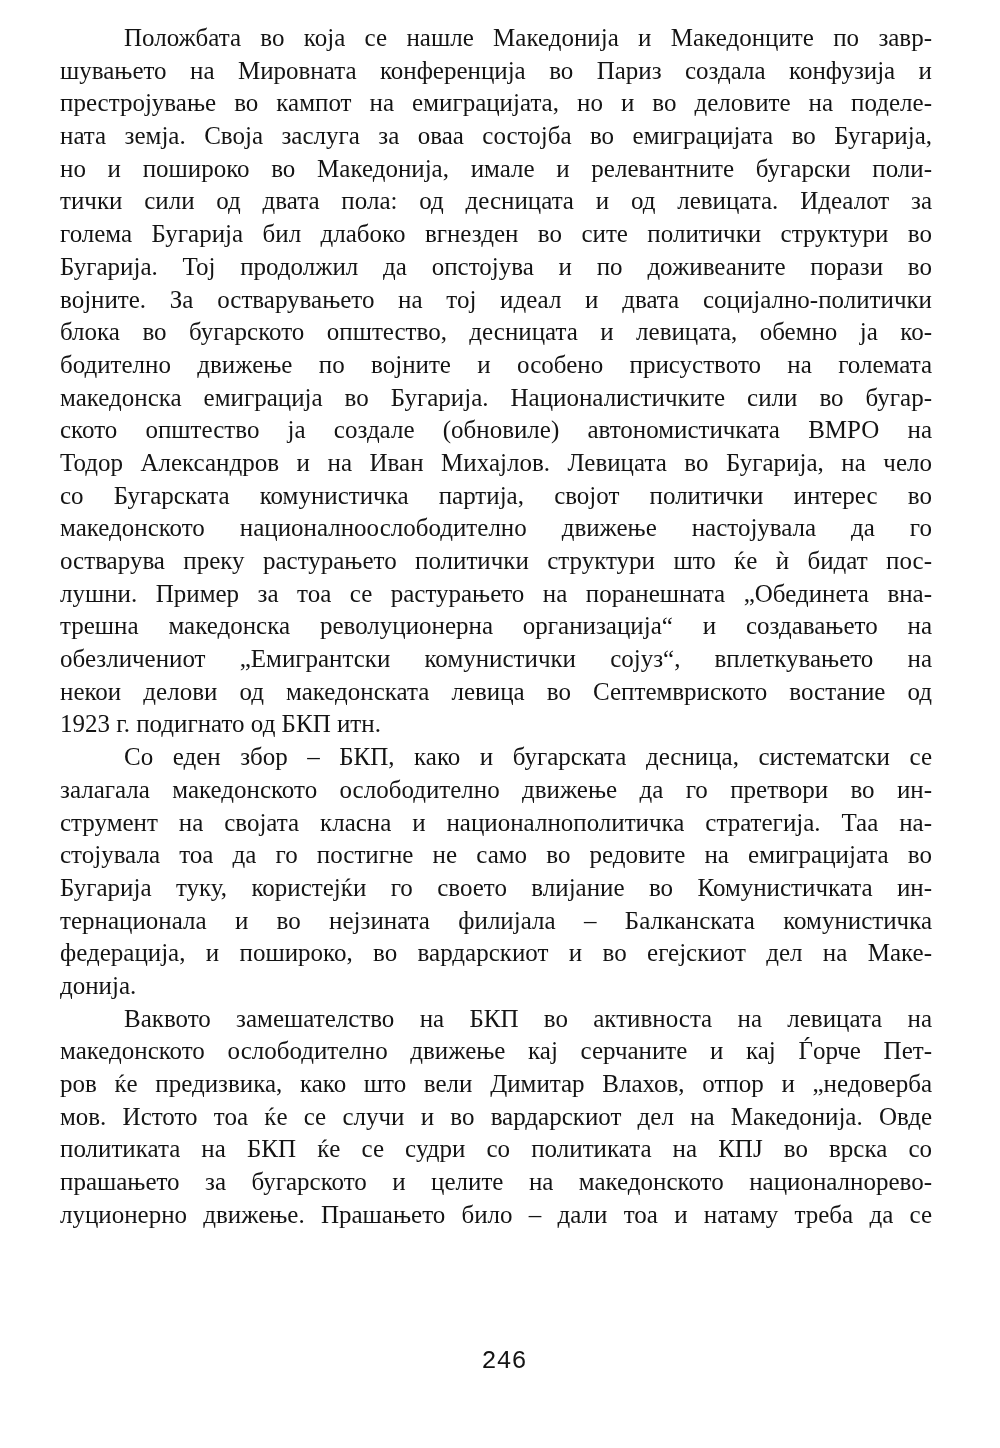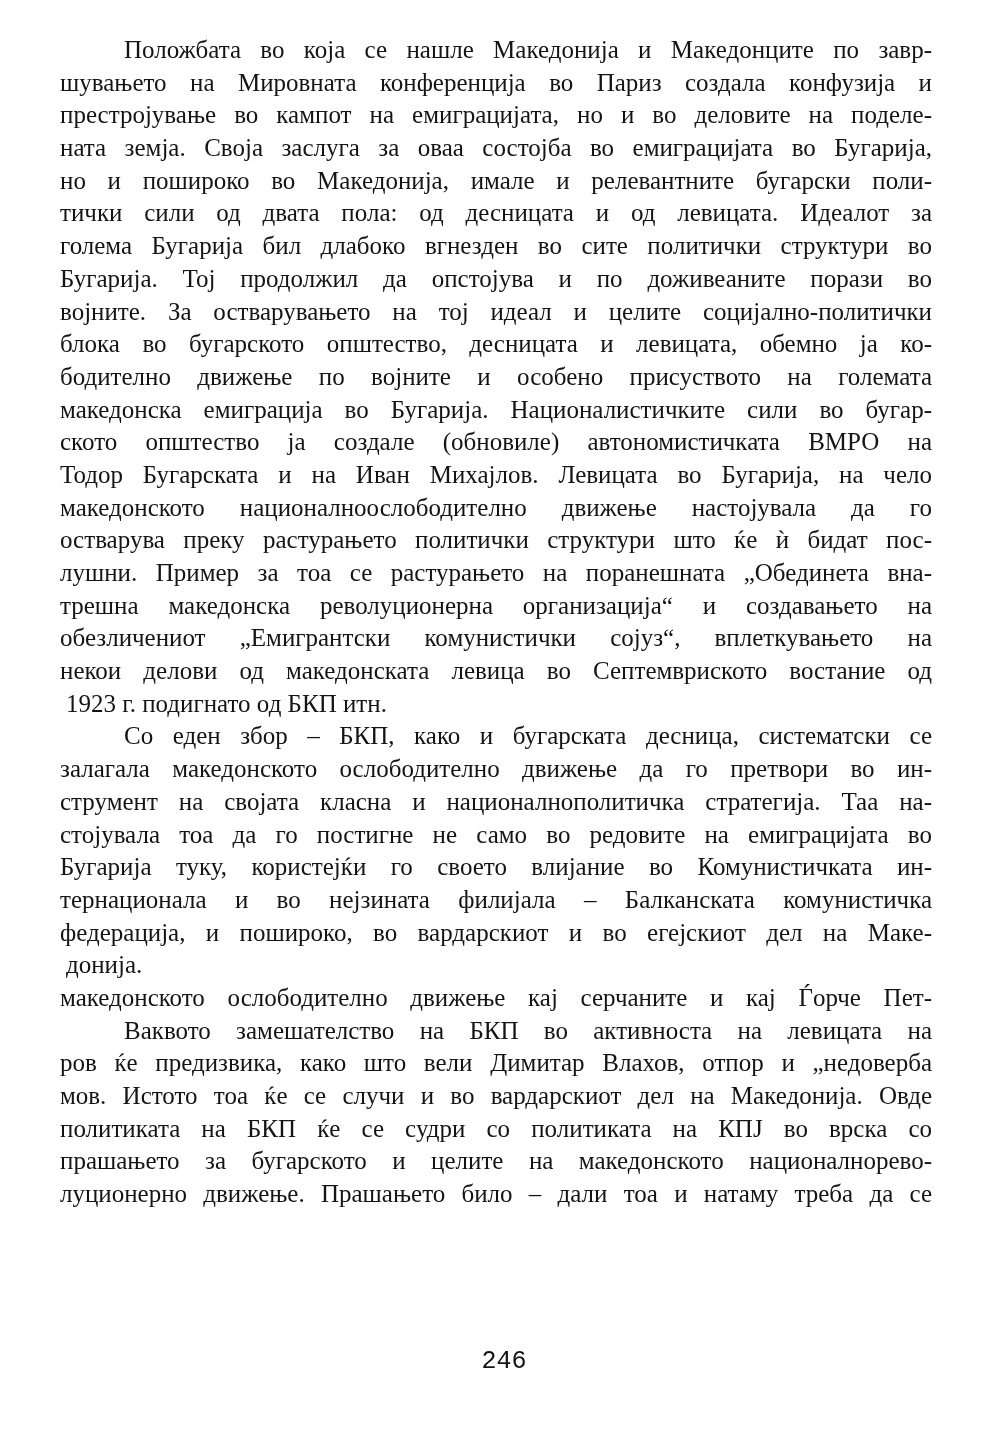--- a/index.html
+++ b/index.html
@@ -15,41 +15,40 @@
     color: var(--ink, #141414);
     overflow: hidden;
   }
   .page {
     position: absolute;
     inset: 0;
   }
   .text-block {
     position: absolute;
     left: 60px;
-    top: 34px;
+    top: 22px;
     width: 872px;
     font-size: 25px;
     line-height: 32.7px;
   }
   .paragraph {
     margin: 0;
   }
   .line {
     height: 32.7px;
     overflow: hidden;
     text-align: justify;
     text-align-last: justify;
     white-space: normal;
   }
   .line.indent {
     text-indent: 64px;
   }
   .line.endline {
     text-align-last: left;
-    margin-left: 6px;
   }
   .page-number {
     position: absolute;
     left: 4px;
     width: 100%;
     top: 1346px;
     text-align: center;
     font-size: 25px;
     line-height: 32px;
     font-family: Liberation Mono, monospace;
@@ -62,47 +61,48 @@
   <div class="text-block">
       <div class="paragraph">
         <div class="line indent">Положбата во која се нашле Македонија и Македонците по завр-</div>
         <div class="line">шувањето на Мировната конференција во Париз создала конфузија и</div>
         <div class="line">престројување во кампот на емиграцијата, но и во деловите на поделе-</div>
         <div class="line">ната земја. Своја заслуга за оваа состојба во емиграцијата во Бугарија,</div>
         <div class="line">но и пошироко во Македонија, имале и релевантните бугарски поли-</div>
         <div class="line">тички сили од двата пола: од десницата и од левицата. Идеалот за</div>
         <div class="line">голема Бугарија бил длабоко вгнезден во сите политички структури во</div>
         <div class="line">Бугарија. Тој продолжил да опстојува и по доживеаните порази во</div>
-        <div class="line">војните. За остварувањето на тој идеал и целите социјално-политички</div>
+        <div class="line">војните. За остварувањето на тој идеал и двата социјално-политички</div>
         <div class="line">блока во бугарското општество, десницата и левицата, обемно ја ко-</div>
         <div class="line">бодително движење по војните и особено присуството на големата</div>
         <div class="line">македонска емиграција во Бугарија. Националистичките сили во бугар-</div>
         <div class="line">ското општество ја создале (обновиле) автономистичката ВМРО на</div>
-        <div class="line">Тодор Бугарската и на Иван Михајлов. Левицата во Бугарија, на чело</div>
+        <div class="line">Тодор Александров и на Иван Михајлов. Левицата во Бугарија, на чело</div>
+        <div class="line">со Бугарската комунистичка партија, својот политички интерес во</div>
         <div class="line">македонското националноослободително движење настојувала да го</div>
         <div class="line">остварува преку растурањето политички структури што ќе ѝ бидат пос-</div>
         <div class="line">лушни. Пример за тоа се растурањето на поранешната „Обединета вна-</div>
         <div class="line">трешна македонска револуционерна организација“ и создавањето на</div>
         <div class="line">обезличениот „Емигрантски комунистички сојуз“, вплеткувањето на</div>
         <div class="line">некои делови од македонската левица во Септемвриското востание од</div>
         <div class="line endline">1923 г. подигнато од БКП итн.</div>
       </div>
       <div class="paragraph">
         <div class="line indent">Со еден збор – БКП, како и бугарската десница, систематски се</div>
         <div class="line">залагала македонското ослободително движење да го претвори во ин-</div>
         <div class="line">струмент на својата класна и националнополитичка стратегија. Таа на-</div>
         <div class="line">стојувала тоа да го постигне не само во редовите на емиграцијата во</div>
         <div class="line">Бугарија туку, користејќи го своето влијание во Комунистичката ин-</div>
         <div class="line">тернационала и во нејзината филијала – Балканската комунистичка</div>
         <div class="line">федерација, и пошироко, во вардарскиот и во егејскиот дел на Маке-</div>
         <div class="line endline">донија.</div>
       </div>
       <div class="paragraph">
+        <div class="line indent">Ваквото замешателство на БКП во активноста на левицата на</div>
         <div class="line">македонското ослободително движење кај серчаните и кај Ѓорче Пет-</div>
-        <div class="line indent">Ваквото замешателство на БКП во активноста на левицата на</div>
         <div class="line">ров ќе предизвика, како што вели Димитар Влахов, отпор и „недоверба</div>
         <div class="line">мов. Истото тоа ќе се случи и во вардарскиот дел на Македонија. Овде</div>
         <div class="line">политиката на БКП ќе се судри со политиката на КПЈ во врска со</div>
         <div class="line">прашањето за бугарското и целите на македонското националнорево-</div>
         <div class="line">луционерно движење. Прашањето било – дали тоа и натаму треба да се</div>
       </div>
     </div>
   <div class="page-number">246</div>
 </main>
 

